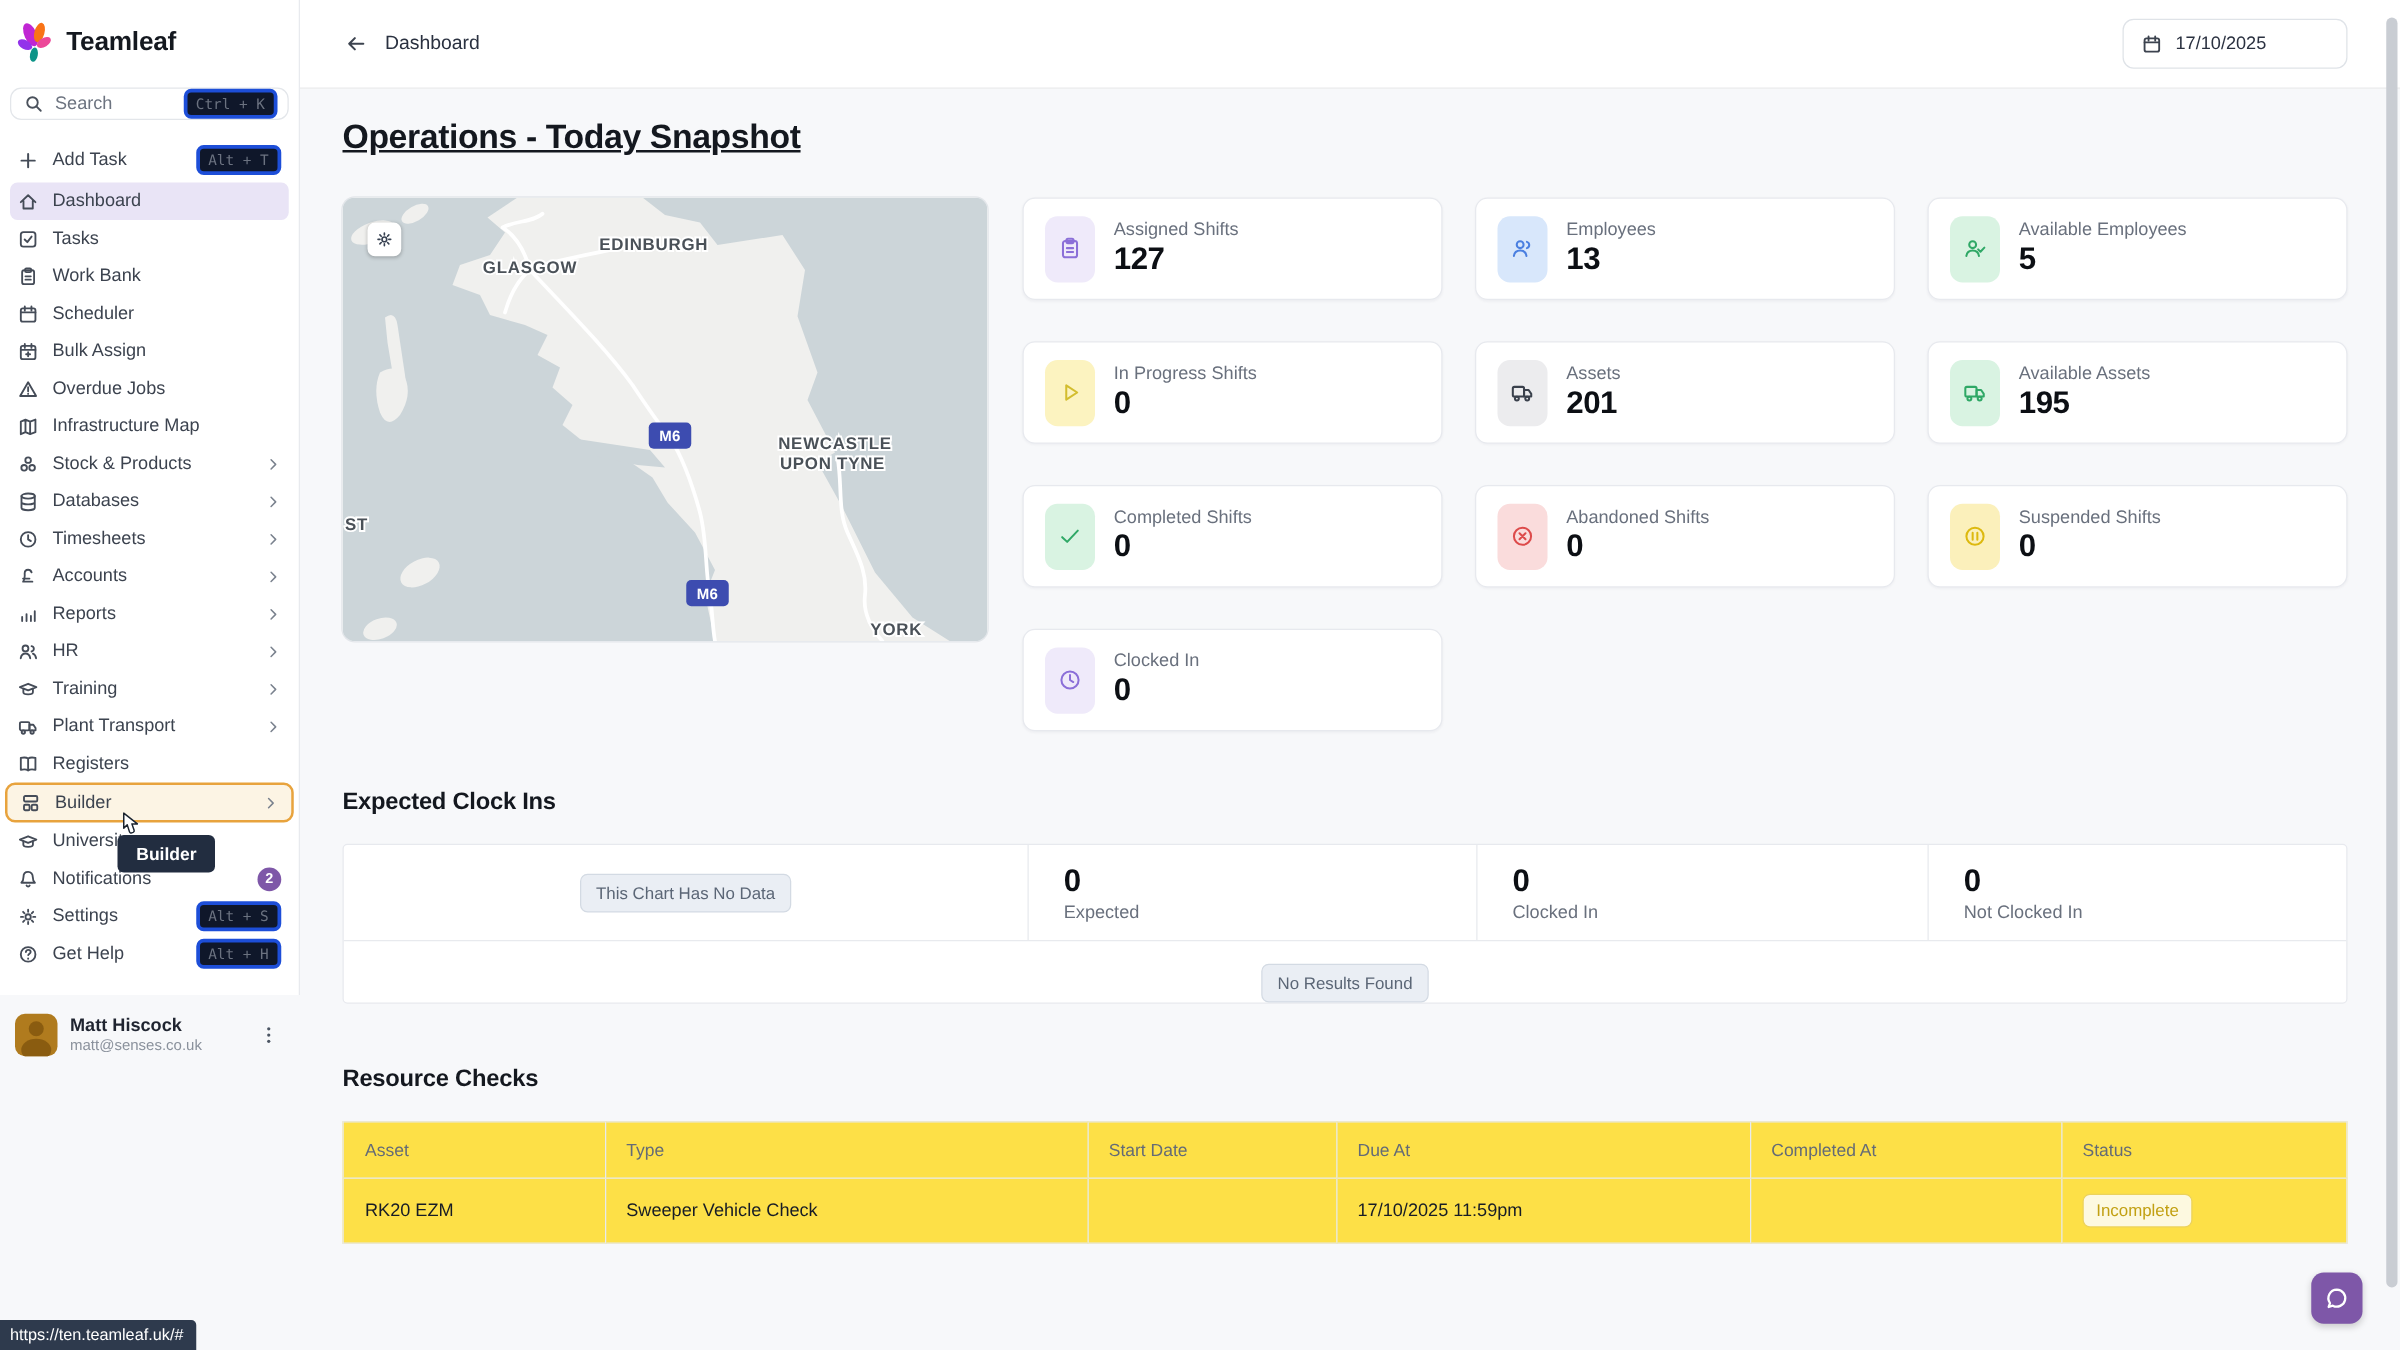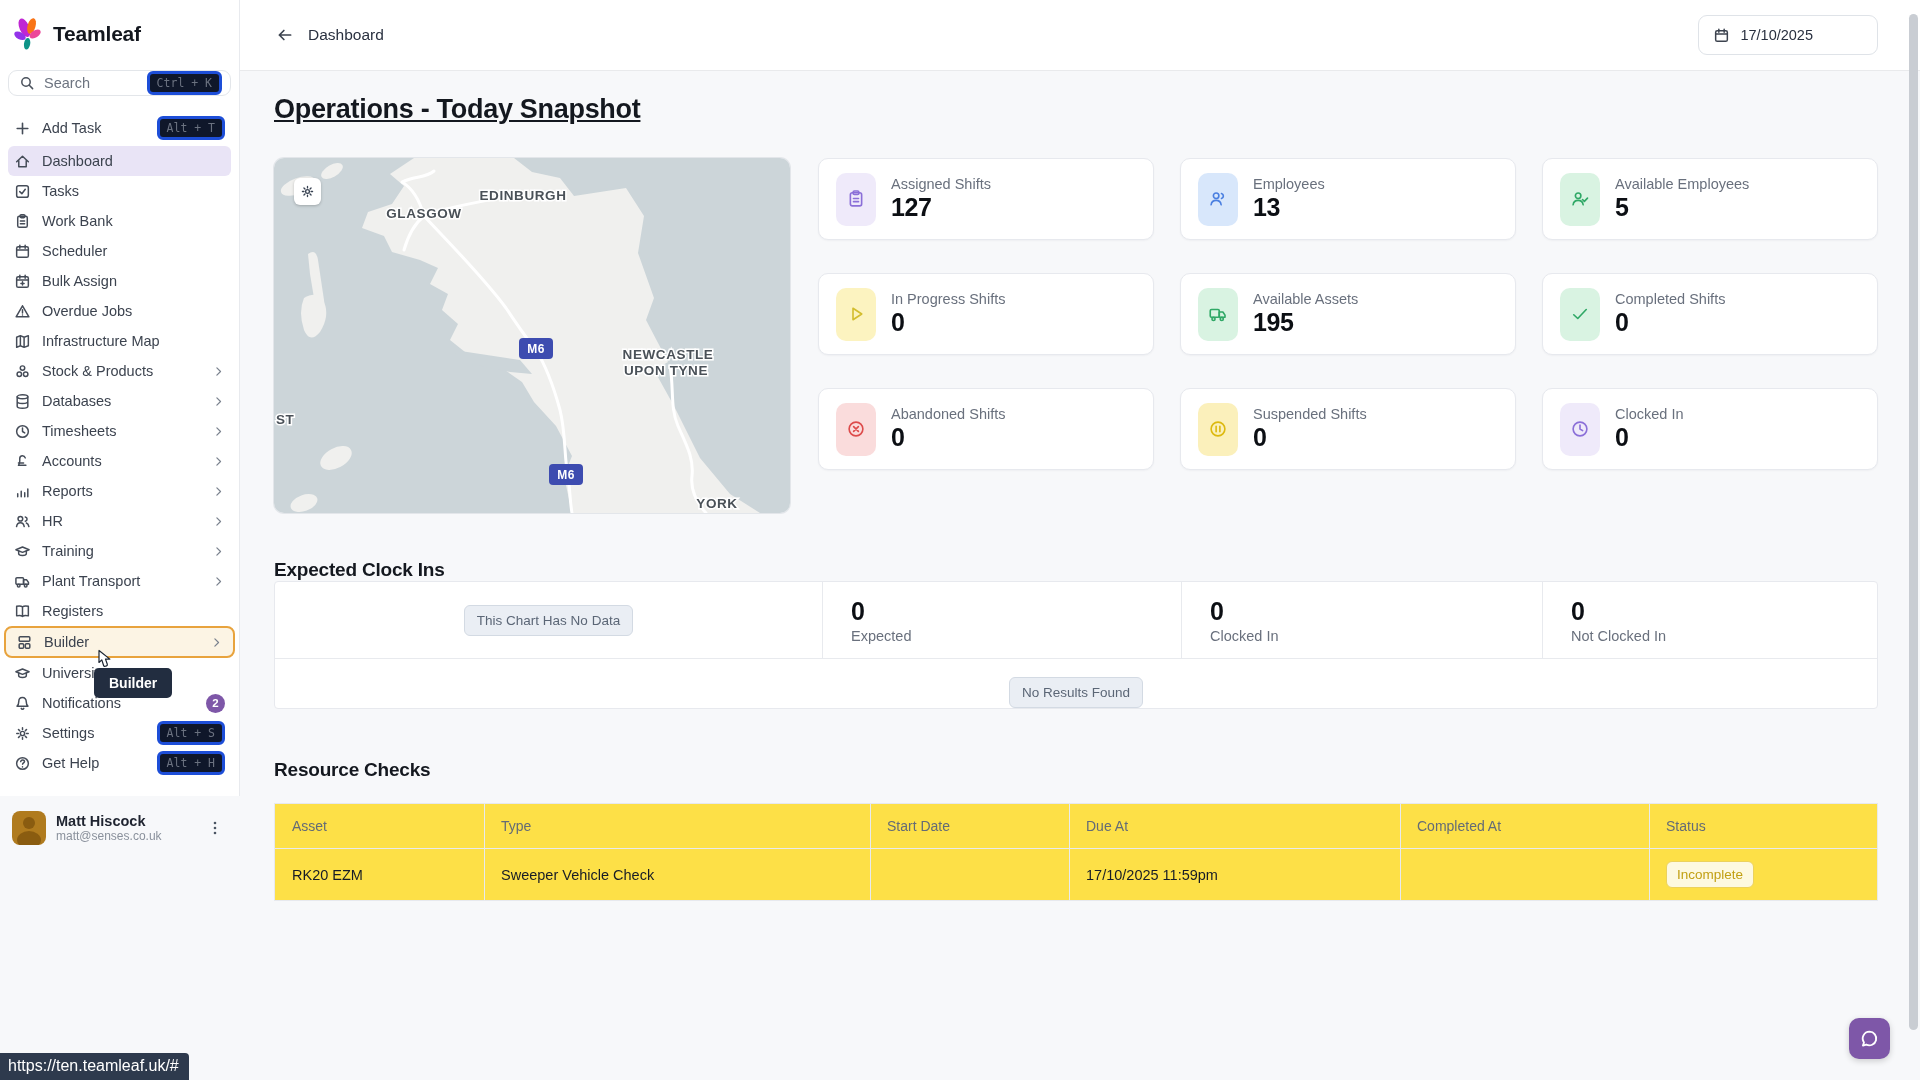--- a/index.html
+++ b/index.html
@@ -40,21 +40,21 @@
 
   .user-row { display:flex; align-items:center; gap:10px; padding:10px 12px 16px 12px; }
   .avatar { width:34px; height:34px; border-radius:8px; background:#b07b1e; position:relative; overflow:hidden; flex:0 0 auto; cursor:pointer; }
   .avatar:before { content:""; position:absolute; left:11px; top:6px; width:12px; height:12px; border-radius:50%; background:#8a5c10; }
   .avatar:after  { content:""; position:absolute; left:5px; top:20px; width:24px; height:18px; border-radius:50%; background:#8a5c10; }
   .user-meta { flex:1; min-width:0; }
   .user-name { font-size:14.5px; font-weight:600; color:#1f2430; }
   .user-email { font-size:12px; color:#8a919c; white-space:nowrap; overflow:hidden; }
   .kebab { color:#4b5563; padding:4px; cursor:pointer; }
 
-  .statusbar { position:absolute; left:0; bottom:0; background:#2e3a4d; color:#ffffff; font-size:16px;
+  .statusbar { position:absolute; left:0; bottom:0; background:#2e3a4d; color:#ffffff; font-size:13px;
                padding:4px 10px 5px 8px; border-top-right-radius:4px; z-index:50; }
 
   
   .main { position:absolute; left:240px; top:0; width:1680px; height:1080px; background:#f7f8fa; }
   .topbar { height:71px; background:#fff; border-bottom:1px solid #e9eaec; display:flex; align-items:center; padding:0 42px 0 36px; }
   .back { display:flex; align-items:center; gap:14px; cursor:pointer; }
   .back .arr { color:#3c434f; display:flex; }
   .back .lbl { font-size:15.5px; color:#2a3140; }
   .datebtn { margin-left:auto; height:40px; border:1px solid #dfe3e8; border-radius:9px; background:#fff;
              display:flex; align-items:center; gap:10px; padding:0 64px 0 14px; cursor:pointer; color:#3c434f; }
@@ -72,21 +72,21 @@
 
   .stats { flex:1; display:grid; grid-template-columns:repeat(3,1fr); column-gap:26px; row-gap:33px; align-content:start; }
   .card { background:#fff; border:1px solid #e7e9ee; border-radius:10px; height:82px; display:flex; align-items:center;
           gap:15px; padding:0 17px; box-shadow:0 1px 2px rgba(16,24,40,.04); }
   .tile { width:40px; height:53px; border-radius:10px; display:flex; align-items:center; justify-content:center; flex:0 0 auto; }
   .card .label { font-size:14.5px; color:#69707d; font-weight:500; }
   .card .value { font-size:25px; font-weight:800; color:#0c0f14; letter-spacing:-.4px; margin-top:1px; }
 
   .section-title { font-size:19px; font-weight:700; color:#14181f; letter-spacing:-.2px; }
   .ecin-head { margin-top:46px; }
-  .panel { background:#fff; border:1px solid #e7e9ee; border-radius:4px; }
+  .panel { margin-top:22px; background:#fff; border:1px solid #e7e9ee; border-radius:4px; }
   .ecin-top { display:grid; grid-template-columns:547px 359px 361px 1fr; }
   .ecin-cell { padding:13px 0 13px 28px; border-left:1px solid #e8eaee; display:flex; flex-direction:column; justify-content:center; min-height:76px; }
   .ecin-cell .value { font-size:25px; font-weight:800; color:#0c0f14; }
   .ecin-cell .label { font-size:14.5px; color:#69707d; margin-top:2px; }
   .ecin-chartcell { border-left:none; display:flex; align-items:center; justify-content:center; padding:13px 0; }
   .pill { display:inline-block; background:#eaeef4; border:1px solid #d3dae3; border-radius:6px; color:#5b6676;
           font-size:13.5px; padding:7px 12px; }
   .ecin-bottom { border-top:1px solid #e8eaee; height:50px; display:flex; align-items:flex-end; justify-content:center; }
 
   .rc-head { margin-top:50px; }
@@ -521,20 +521,34 @@
               <svg class="icon" width="20" height="20" viewBox="0 0 16 16" fill="none" stroke="#d3bd2e" stroke-width="1.3" stroke-linecap="round" stroke-linejoin="round">
                 <path d="M5.6 3.4v9.2l7-4.6z"></path>
               </svg>
             </span>
             <span>
               <div class="label">In Progress Shifts</div>
               <div class="value">0</div>
             </span>
           </div>
           <div class="card">
+            <span class="tile" style="background:#ececee;color:#3a414c">
+              <svg class="icon" width="20" height="20" viewBox="0 0 16 16" fill="none" stroke="#3a414c" stroke-width="1.3" stroke-linecap="round" stroke-linejoin="round">
+                <rect x="1.8" y="4.4" width="7.2" height="6.2" rx="1"></rect>
+                <path d="M9 6.4h2.9l1.7 2.5v1.7H9z"></path>
+                <circle cx="4.4" cy="11.9" r="1.25"></circle>
+                <circle cx="11" cy="11.9" r="1.25"></circle>
+              </svg>
+            </span>
+            <span>
+              <div class="label">Assets</div>
+              <div class="value">201</div>
+            </span>
+          </div>
+          <div class="card">
             <span class="tile" style="background:#d9f3e2;color:#2fa866">
               <svg class="icon" width="20" height="20" viewBox="0 0 16 16" fill="none" stroke="#2fa866" stroke-width="1.3" stroke-linecap="round" stroke-linejoin="round">
                 <rect x="1.8" y="4.4" width="7.2" height="6.2" rx="1"></rect>
                 <path d="M9 6.4h2.9l1.7 2.5v1.7H9z"></path>
                 <circle cx="4.4" cy="11.9" r="1.25"></circle>
                 <circle cx="11" cy="11.9" r="1.25"></circle>
               </svg>
             </span>
             <span>
               <div class="label">Available Assets</div>

